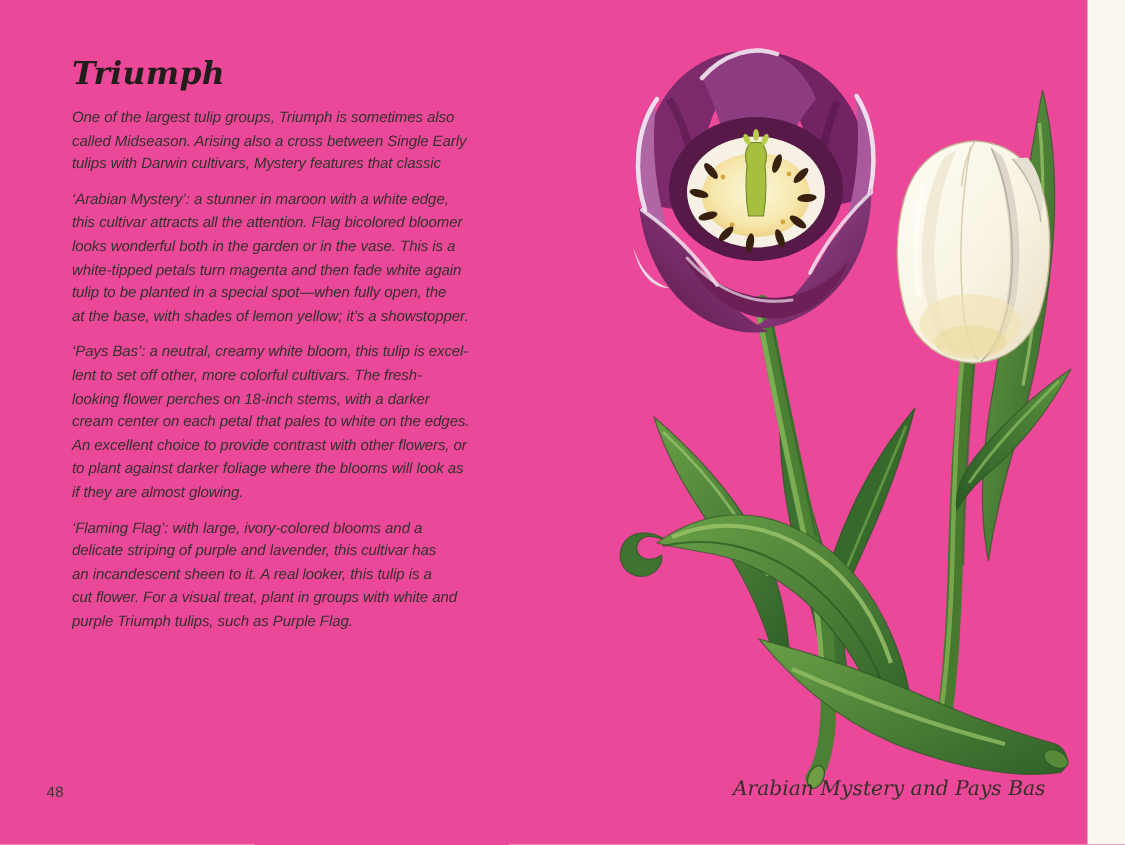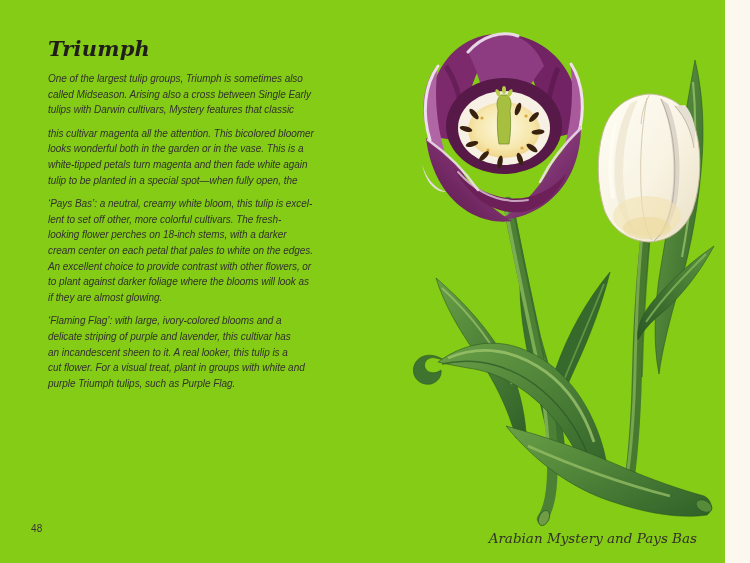--- a/index.html
+++ b/index.html
@@ -3,21 +3,21 @@
 <meta charset="utf-8">
 <style>
   html,body{margin:0;padding:0;}
   body{
     width:750px;height:563px;
     font-family:"Liberation Sans",sans-serif;
     background:#fdf8ef;
   }
   .page{
     position:relative;width:725px;height:563px;overflow:hidden;
-    background:#84cc16;
+    background:#ec4899;
   }
   .text-col{
     position:absolute;left:48px;top:36px;width:330px;
   }
   .title{
     font-family:"DejaVu Serif",serif;
     font-style:italic;font-weight:700;
     font-size:21px;line-height:26px;color:#201d1a;
     margin:0 0 9px 0;letter-spacing:.2px;
   }
@@ -27,45 +27,47 @@
     color:#33312c;letter-spacing:-.05px;font-style:italic;
   }
   .line{display:block;white-space:nowrap;}
   .page-number{
     position:absolute;left:31px;top:523px;
     font-size:10px;color:#3a3733;letter-spacing:.3px;
   }
   .caption{
     position:absolute;right:28px;top:518px;
     font-family:"DejaVu Serif",serif;font-style:italic;
-    font-size:13.5px;color:#343028;margin-top:12px;
+    font-size:13.5px;color:#343028;
   }
   .illustration{
     position:absolute;left:398px;top:22px;width:340px;height:520px;
   }
 </style>
 </head>
 <body>
 
 <div class="page">
 
   <div class="text-col">
     <h1 class="title">Triumph</h1>
 
     <p class="para">
       <span class="line">One of the largest tulip groups, Triumph is sometimes also</span>
       <span class="line">called Midseason. Arising also a cross between Single Early</span>
       <span class="line">tulips with Darwin cultivars, Mystery features that classic</span>
     </p>
 
     <p class="para">
-      <span class="line">this cultivar magenta all the attention. This bicolored bloomer</span>
+      <span class="line">‘Arabian Mystery’: a stunner in maroon with a white edge,</span>
+      <span class="line">this cultivar attracts all the attention. Flag bicolored bloomer</span>
       <span class="line">looks wonderful both in the garden or in the vase. This is a</span>
       <span class="line">white-tipped petals turn magenta and then fade white again</span>
       <span class="line">tulip to be planted in a special spot—when fully open, the</span>
+      <span class="line">at the base, with shades of lemon yellow; it’s a showstopper.</span>
     </p>
 
     <p class="para">
       <span class="line">‘Pays Bas’: a neutral, creamy white bloom, this tulip is excel-</span>
       <span class="line">lent to set off other, more colorful cultivars. The fresh-</span>
       <span class="line">looking flower perches on 18-inch stems, with a darker</span>
       <span class="line">cream center on each petal that pales to white on the edges.</span>
       <span class="line">An excellent choice to provide contrast with other flowers, or</span>
       <span class="line">to plant against darker foliage where the blooms will look as</span>
       <span class="line">if they are almost glowing.</span>

